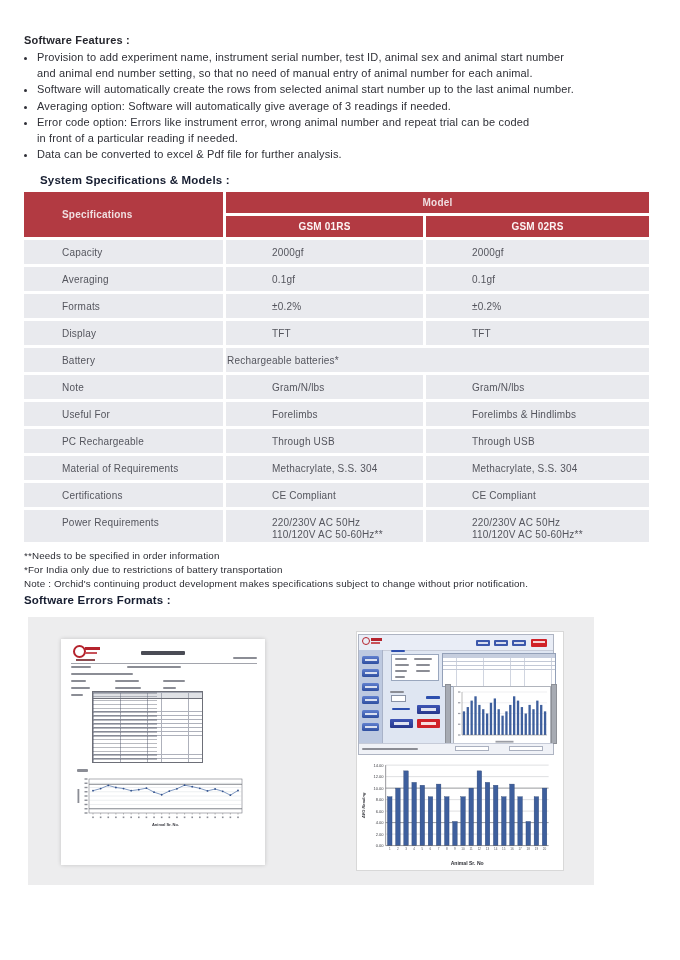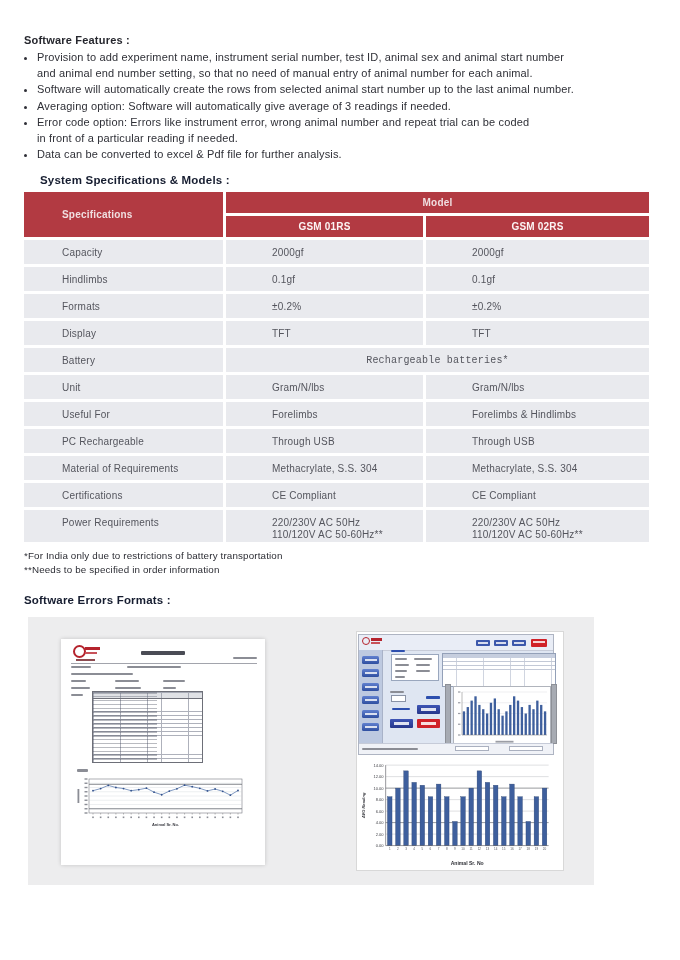--- a/index.html
+++ b/index.html
@@ -15,21 +15,21 @@
   
   .spec-heading{position:absolute;left:24px;top:174px;font-size:11.5px;font-weight:700;color:#161d30;letter-spacing:.2px;margin-left:16px;}
   table.spec{position:absolute;left:21px;top:189px;border-collapse:separate;border-spacing:3px;}
   table.spec th,table.spec td{font-size:10px;letter-spacing:.2px;}
   th.h-spec{background:#b23a42;color:#f0dee0;font-weight:600;text-align:left;padding-left:38px;}
   th.h-model{background:#b23a42;color:#f0dee0;font-weight:600;text-align:center;height:19px;}
   th.h-gsm{background:#b23a42;color:#fcf4f4;font-weight:700;text-align:center;height:19px;letter-spacing:.4px;}
   table.spec td{background:#e9eaee;height:22px;color:#54555d;}
   td.c-label{padding-left:38px;}
   td.c-val{padding-left:46px;}
-  td.c-span{text-align:center;font-family:Liberation Mono, monospace;}
+  td.c-span{}
   table.spec tr:last-child td{vertical-align:top;padding-top:7px;}
   .cell-line{line-height:12px;}
   .cell-line + .cell-line{}
 
   
   .footnotes{position:absolute;left:24px;top:549px;width:640px;}
   .footnotes div{font-size:9.8px;line-height:13.8px;color:#2c2d34;letter-spacing:.15px;}
   .formats-heading{position:absolute;left:24px;top:594px;font-size:11.5px;font-weight:700;color:#161d30;letter-spacing:.2px;}
 
   
@@ -131,40 +131,40 @@
         <th class="h-gsm">GSM 02RS</th>
       </tr>
     </thead>
     <tbody>
         <tr>
           <td class="c-label">Capacity</td>
           <td class="c-val">2000gf</td>
           <td class="c-val">2000gf</td>
         </tr>
         <tr>
-          <td class="c-label">Hindlimbs</td>
+          <td class="c-label">Averaging</td>
           <td class="c-val">0.1gf</td>
           <td class="c-val">0.1gf</td>
         </tr>
         <tr>
           <td class="c-label">Formats</td>
           <td class="c-val">±0.2%</td>
           <td class="c-val">±0.2%</td>
         </tr>
         <tr>
           <td class="c-label">Display</td>
           <td class="c-val">TFT</td>
           <td class="c-val">TFT</td>
         </tr>
         <tr>
           <td class="c-label">Battery</td>
           <td class="c-span" colspan="2">Rechargeable batteries*</td>
         </tr>
         <tr>
-          <td class="c-label">Unit</td>
+          <td class="c-label">Note</td>
           <td class="c-val">Gram/N/lbs</td>
           <td class="c-val">Gram/N/lbs</td>
         </tr>
         <tr>
           <td class="c-label">Useful For</td>
           <td class="c-val">Forelimbs</td>
           <td class="c-val">Forelimbs &amp; Hindlimbs</td>
         </tr>
         <tr>
           <td class="c-label">PC Rechargeable</td>
@@ -189,22 +189,23 @@
           </td>
           <td class="c-val">
             <div class="cell-line">220/230V AC 50Hz</div>
             <div class="cell-line">110/120V AC 50-60Hz**</div>
           </td>
         </tr>
       </tbody>
   </table>
 
   <div class="footnotes">
+      <div>**Needs to be specified in order information</div>
       <div>*For India only due to restrictions of battery transportation</div>
-      <div>**Needs to be specified in order information</div>
+      <div>Note : Orchid's continuing product development makes specifications subject to change without prior notification.</div>
     </div>
 
   <div class="formats-heading">Software Errors Formats :</div>
 
   <div class="formats-panel">
 
     <div class="report-page">
       <div class="mini-logo" style="left:12px;top:6px;width:30px;height:17px;">
         <div class="ring"></div>
         <div class="t1"></div>

